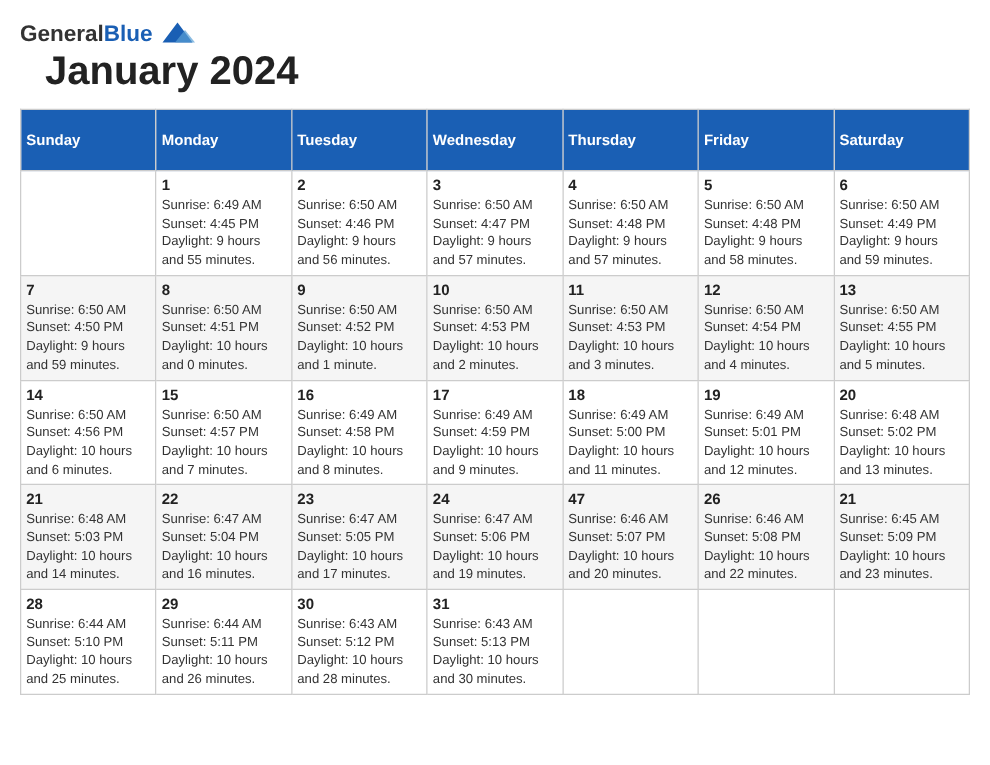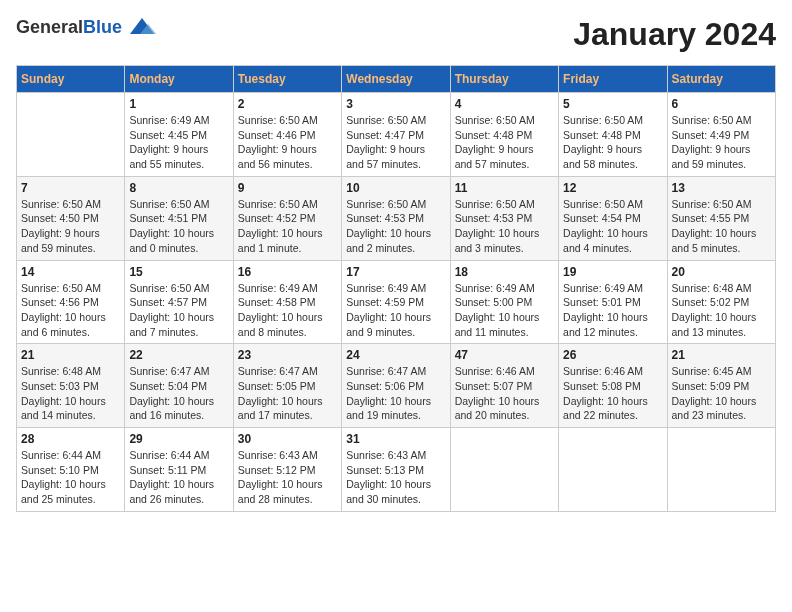--- a/index.html
+++ b/index.html
@@ -8,20 +8,21 @@
       background: #fff;
       width: 792px;
       min-height: 612px;
       padding: 16px;
     }
     .header-section {
       display: flex;
       justify-content: space-between;
       align-items: flex-start;
       margin-bottom: 12px;
+      flex-direction: column;
     }
     .logo {
       display: flex;
       align-items: center;
       gap: 4px;
     }
     .logo-icon {
       width: 28px;
       height: 22px;
       margin-left: 2px;
@@ -39,22 +40,22 @@
       font-size: 15px;
       color: #444;
     }
     .calendar {
       width: 100%;
       border-collapse: collapse;
       font-size: 11px;
     }
     .calendar th {
       background: #1a5fb4;
-      color: #fdba74;
-      padding: 6px 4px;
+      color: #ffffff;
+      padding: 17px 4px;
       text-align: left;
       font-size: 12px;
       border: 1px solid #ccc;
     }
     .calendar td {
       border: 1px solid #ccc;
       vertical-align: top;
       padding: 4px;
       width: 108px;
       min-height: 80px;

